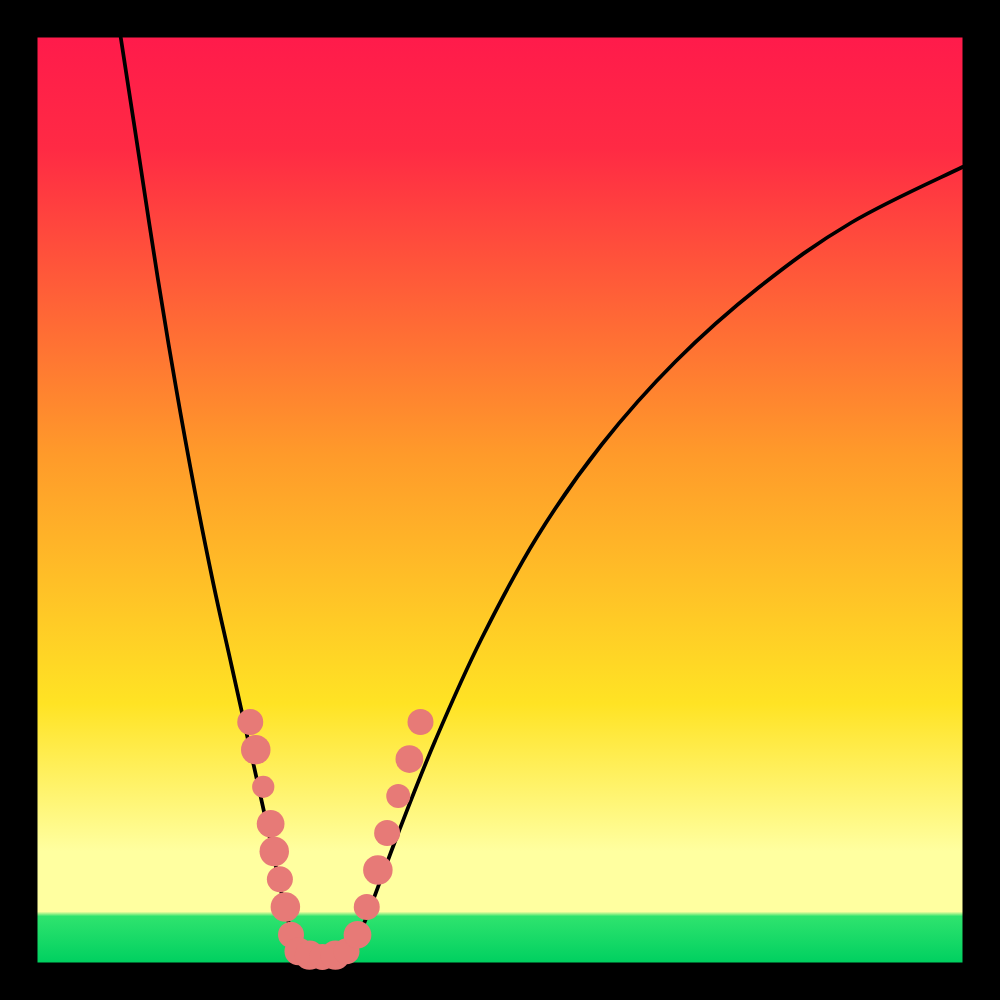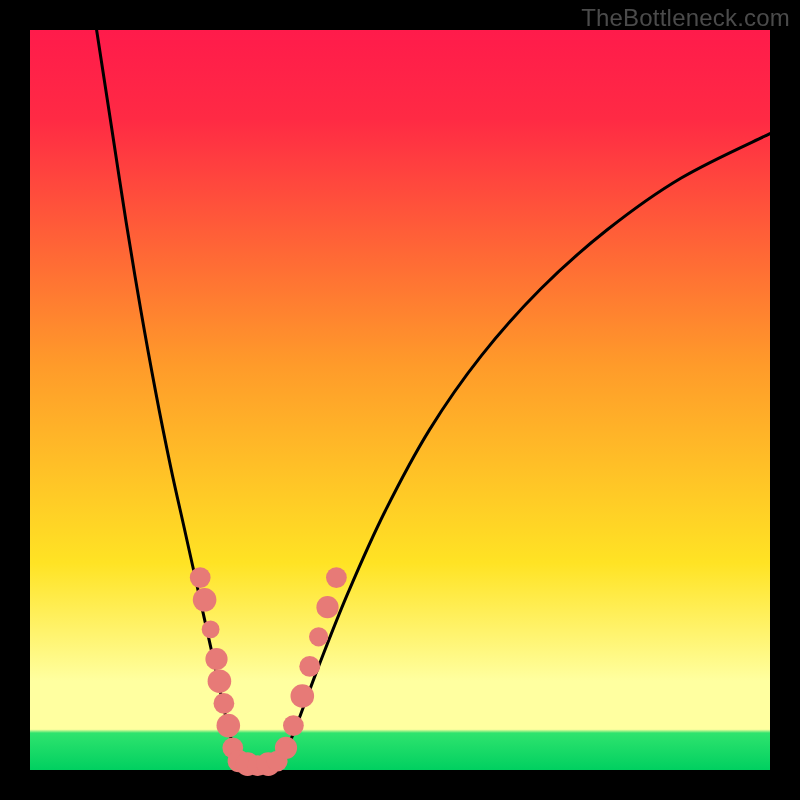--- a/index.html
+++ b/index.html
@@ -51,21 +51,20 @@
     top: 0;
     width: 740px;
     height: 740px;
     overflow: visible;
   }
 </style>
 </head>
 <body>
 
 <div class="stage">
-  <div class="watermark">TheBottleneck.com</div>
 
   <div class="plot-area" style="--c-top: #ff1b4b; --c-red: #ff2a44; --c-orange: #ff9a2a; --c-yellow: #ffe324; --c-pale: #ffffa0; --c-green1: #2fe36e; --c-green2: #00d060;">
     <svg class="curve" viewBox="0 0 740 740" preserveAspectRatio="none">
       <path id="curve-path" fill="none" stroke-width="3" stroke-linecap="round" stroke-linejoin="round" d="M 66.6 0.0 C 69.3 17.3, 76.1 61.6, 81.4 96.2 C 86.7 130.8, 90.9 159.1, 96.2 192.4 C 101.5 225.7, 105.7 250.6, 111.0 281.2 C 116.3 311.8, 120.5 334.6, 125.8 362.6 C 131.1 390.6, 135.3 411.3, 140.6 436.6 C 145.9 461.9, 150.1 479.2, 155.4 503.2 C 160.7 527.2, 164.9 545.8, 170.2 569.8 C 175.5 593.8, 180.3 615.1, 185.0 636.4 C 189.7 657.7, 192.1 670.9, 196.1 688.2 C 200.1 705.5, 205.2 724.6, 207.2 732.6 C 209.2 740.6, 204.5 731.9, 207.2 732.6 C 209.9 733.3, 216.7 735.6, 222.0 736.3 C 227.3 737.0, 231.5 737.0, 236.8 736.3 C 242.1 735.6, 248.9 733.3, 251.6 732.6 C 254.3 731.9, 248.9 739.3, 251.6 732.6 C 254.3 725.9, 259.7 712.9, 266.4 695.6 C 273.1 678.3, 279.3 660.4, 288.6 636.4 C 297.9 612.4, 306.2 590.4, 318.2 562.4 C 330.2 534.4, 340.5 510.3, 355.2 481.0 C 369.9 451.7, 382.3 427.6, 399.6 399.6 C 416.9 371.6, 431.4 350.9, 451.4 325.6 C 471.4 300.3, 488.0 281.6, 510.6 259.0 C 533.2 236.4, 551.9 219.8, 577.2 199.8 C 602.5 179.8, 621.9 165.3, 651.2 148.0 C 680.5 130.7, 724.0 111.6, 740.0 103.6" stroke="#000000"></path>
       <g id="marker-layer">
           <circle cx="170.2" cy="547.6" r="10.4" fill="#e77a77"></circle>
           <circle cx="174.6" cy="569.8" r="11.8" fill="#e77a77"></circle>
           <circle cx="180.6" cy="599.4" r="8.9" fill="#e77a77"></circle>
           <circle cx="186.5" cy="629.0" r="11.1" fill="#e77a77"></circle>
           <circle cx="189.4" cy="651.2" r="11.8" fill="#e77a77"></circle>

